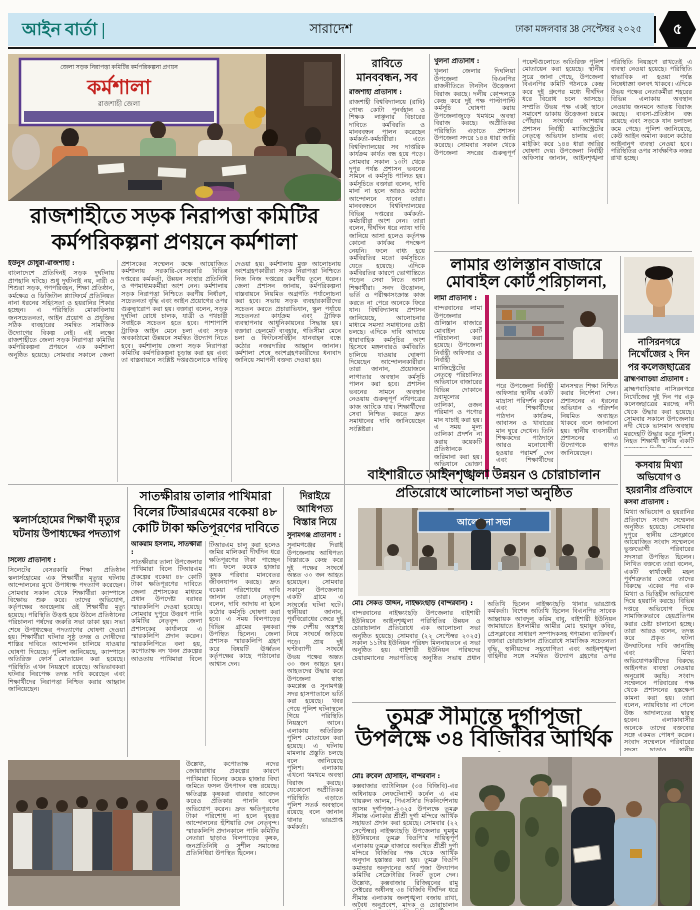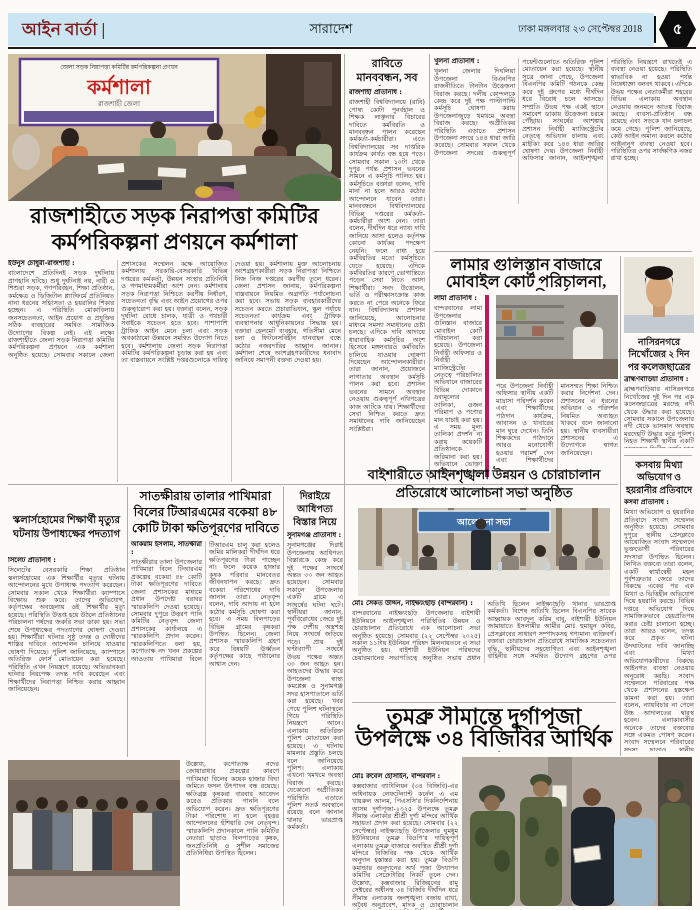--- a/index.html
+++ b/index.html
@@ -4,21 +4,21 @@
 <style>
   * { margin:0; padding:0; box-sizing:border-box; }
   html,body { width:700px; height:910px; }
   body { background:#e8e6e1; font-family:"Liberation Serif", serif; }
   .page { position:relative; width:700px; height:910px; background:#fcfbf8; overflow:hidden; }
   .abs { position:absolute; }
 
   
   .masthead-bar { left:8px; top:13px; width:646px; height:33px; background:#cbe5f2;
     display:flex; align-items:center; }
-  .masthead-title { font-size:17px; font-weight:700; color:#7f1d1d; padding-left:14px; white-space:nowrap; }
+  .masthead-title { font-size:17px; font-weight:700; color:#0f766e; padding-left:14px; white-space:nowrap; }
   .masthead-section { font-size:13px; font-weight:400; color:#0a0a0a; position:absolute; left:0; right:0; text-align:center; }
   .masthead-date { margin-left:auto; font-size:9.5px; color:#111; padding-right:12px; white-space:nowrap; z-index:1; }
   .bar-sep { left:654px; top:16px; width:2px; height:27px; background:#101010; }
   .page-badge { left:659px; top:11px; width:37px; height:37px; background:#0d0d0d; color:#fff;
     display:flex; align-items:center; justify-content:center; font-size:15px; font-weight:700;
     clip-path:polygon(26% 0, 74% 0, 100% 50%, 74% 100%, 26% 100%, 0 50%); }
   .masthead-rule { left:8px; top:47px; width:688px; height:2px; background:#1c1c1c; }
 
   
   .art-headline { font-weight:700; color:#0c0c0c; text-align:center; font-family:"Liberation Serif", serif; overflow:hidden; }
@@ -33,21 +33,21 @@
   .photo svg { display:block; }
 </style>
 </head>
 <body>
 
 <div class="page">
 
   <div class="abs masthead-bar">
     <span class="masthead-section">সারাদেশ</span>
     <span class="masthead-title">আইন বার্তা |</span>
-    <span class="masthead-date">ঢাকা মঙ্গলবার ২৩ সেপ্টেম্বর 2018</span>
+    <span class="masthead-date">ঢাকা মঙ্গলবার 38 সেপ্টেম্বর ২০২৫</span>
   </div>
   <div class="abs bar-sep"></div>
   <div class="abs page-badge">৫</div>
   <div class="abs masthead-rule"></div>
 
   <div class="abs photo" style="left:8px;top:54px;width:333px;height:147px;">
     <svg width="333" height="147" viewBox="0 0 333 147">
       <rect width="333" height="147" fill="#c7b393"></rect>
       <rect width="333" height="70" fill="#d2c1a0"></rect>
       <rect x="258" y="0" width="75" height="124" fill="#42332a"></rect>

